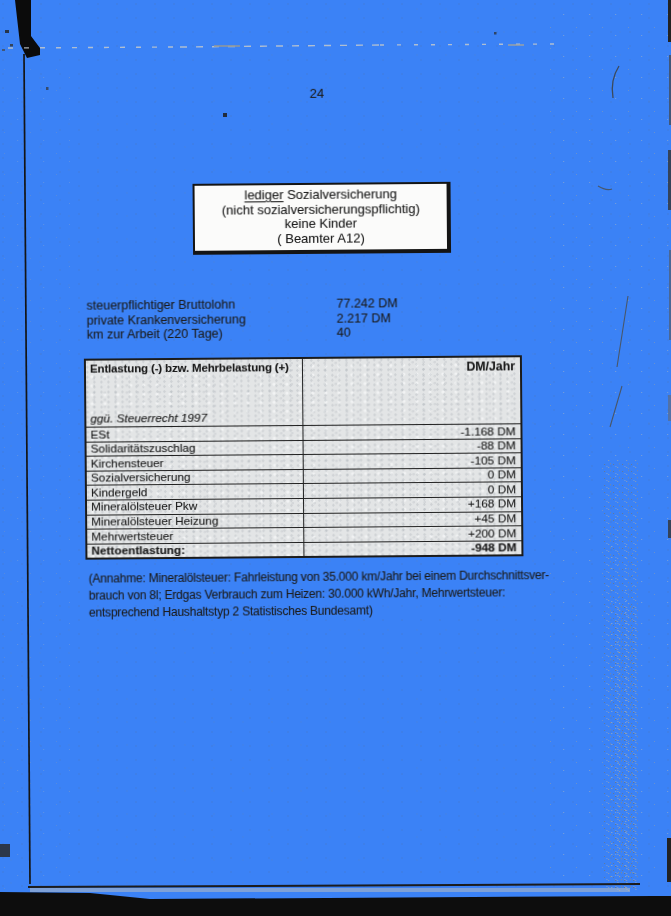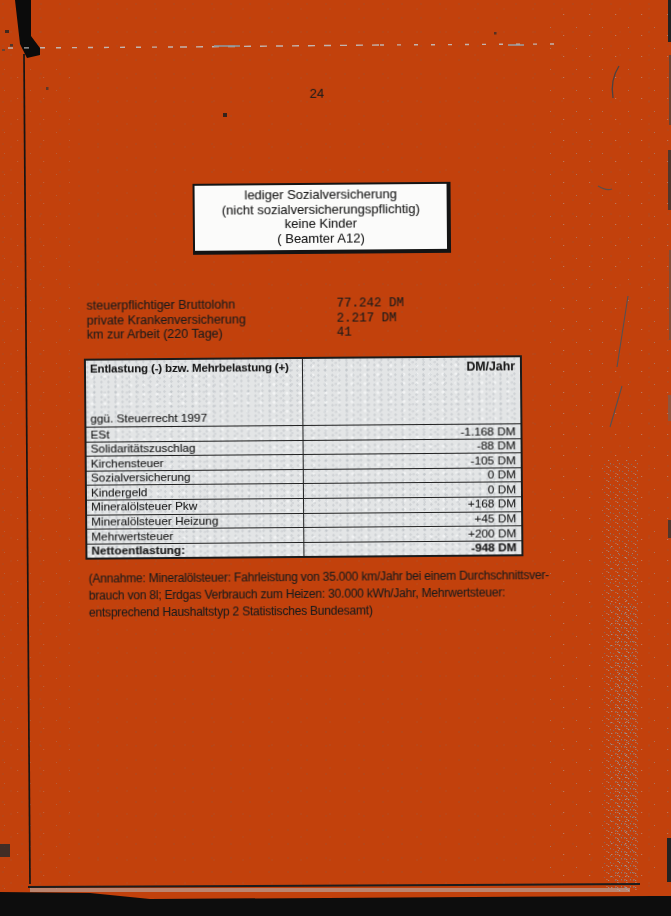--- a/index.html
+++ b/index.html
@@ -1,18 +1,18 @@
 <!DOCTYPE html>
 <html><head>
 <meta charset="utf-8">
 <style>
   html,body{margin:0;padding:0;}
   .page{
     position:relative; width:671px; height:916px; overflow:hidden;
-    background:#c2410c;
+    background:#3b82f6;
     font-family:"Liberation Sans", sans-serif;
     color:#1a1a1a;
   }
   
   .paper-noise{
     position:absolute; inset:0; z-index:0; pointer-events:none;
     background-image:
       radial-gradient(circle at 3px 4px, rgba(90,100,110,0.10) 0 .7px, transparent 1px),
       radial-gradient(circle at 11px 9px, rgba(120,130,140,0.08) 0 .7px, transparent 1px);
     background-size:19px 14px, 29px 23px;
@@ -28,44 +28,44 @@
     text-align:center; font-size:13px;
   }
   
   .title-box{
     position:absolute; left:195px; top:183px; width:252px;
     border:2px solid #141414; border-right-width:4px; border-bottom-width:4px;
     background:#fbfbfa;
     padding:3px 0 4px 0;
     text-align:center; font-size:13px; line-height:14.6px;
   }
-  .title-box .u{text-decoration-thickness:1.3px; text-underline-offset:2px;}
+  .title-box .u{text-decoration:underline; text-decoration-thickness:1.3px; text-underline-offset:2px;}
   
   .facts{position:absolute; left:88px; top:297px; width:430px; font-size:12.5px;}
   .fact-row{display:flex; height:14.6px; line-height:14.2px;}
   .fact-label{width:250px; white-space:nowrap;}
-  .fact-value{white-space:nowrap;font-family:Liberation Mono, monospace;}
+  .fact-value{white-space:nowrap;}
   
   .entlastung-table{
     position:absolute; left:85px; top:357px; width:438px;
     border:2px solid #1b1b1b; box-sizing:border-box;
     background-color:#e3e5e6;
     background-image:
       radial-gradient(circle at 20% 30%, rgba(110,122,134,0.17) 0 1px, transparent 1.5px),
       radial-gradient(circle at 70% 60%, rgba(110,122,134,0.13) 0 1px, transparent 1.6px),
       radial-gradient(circle at 45% 80%, rgba(255,255,255,0.55) 0 1px, transparent 2px);
     background-size:7px 5px, 11px 7px, 13px 9px;
   }
   .thead{display:flex; height:66px; box-sizing:border-box;}
   .thead-left{
     position:relative; width:217px; box-sizing:border-box;
     border-right:1.5px solid #222; padding:2px 0 0 4px;
   }
   .thead-title{font-weight:bold; font-size:11.5px; letter-spacing:-0.15px; white-space:nowrap;}
-  .thead-sub{position:absolute; left:4px; bottom:1px; font-size:11.8px; white-space:nowrap;}
+  .thead-sub{position:absolute; left:4px; bottom:1px; font-size:11.8px; white-space:nowrap;font-style:italic;}
   .thead-right{flex:1; text-align:right; padding:2px 5px 0 0; font-weight:bold; font-size:12.3px;}
   .trow{display:flex; height:14.6px; box-sizing:border-box; border-top:1.3px solid #202020;}
   .tcell-l{
     width:217px; box-sizing:border-box; border-right:1.5px solid #222;
     padding:0.5px 0 0 4px; font-size:11.8px; line-height:12.8px; white-space:nowrap;
   }
   .tcell-r{
     flex:1; text-align:right; padding:0.5px 5px 0 0;
     font-size:11.8px; line-height:12.8px; white-space:nowrap;
   }
@@ -97,21 +97,21 @@
       <div class="fact-row">
         <div class="fact-label">steuerpflichtiger Bruttolohn</div>
         <div class="fact-value">77.242 DM</div>
       </div>
       <div class="fact-row">
         <div class="fact-label">private Krankenversicherung</div>
         <div class="fact-value">2.217 DM</div>
       </div>
       <div class="fact-row">
         <div class="fact-label">km zur Arbeit (220 Tage)</div>
-        <div class="fact-value">41</div>
+        <div class="fact-value">40</div>
       </div>
     </div>
 
     <div class="entlastung-table">
       <div class="thead">
         <div class="thead-left">
           <div class="thead-title">Entlastung (-) bzw. Mehrbelastung (+)</div>
           <div class="thead-sub">ggü. Steuerrecht 1997</div>
         </div>
         <div class="thead-right">DM/Jahr</div>

